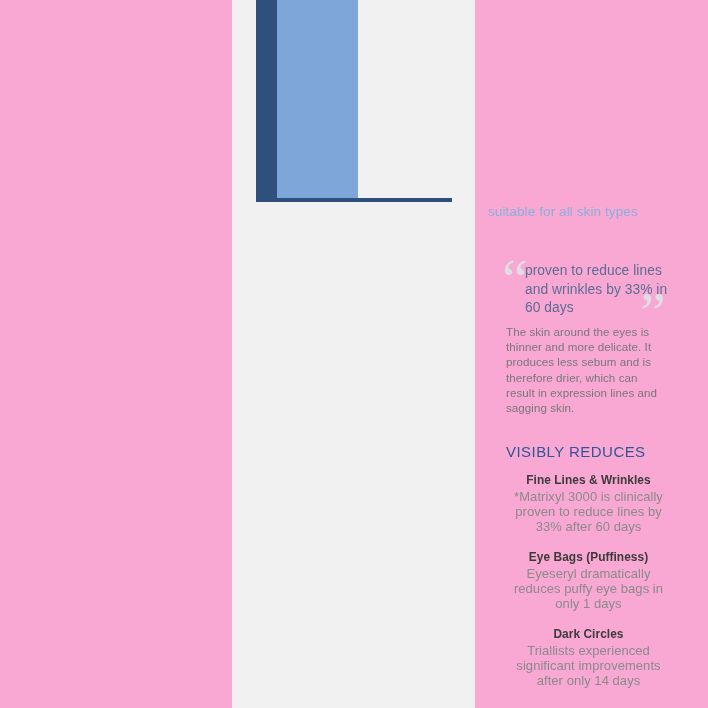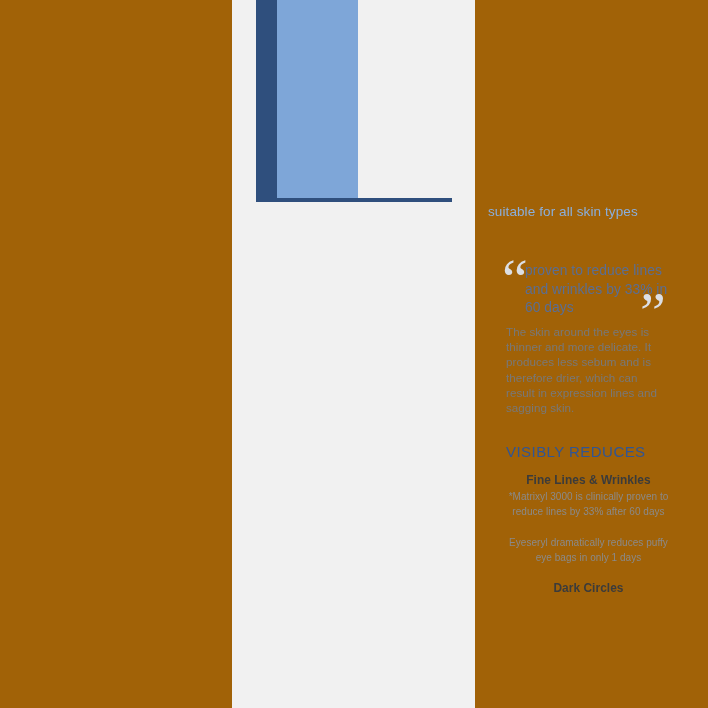--- a/index.html
+++ b/index.html
@@ -12,21 +12,21 @@
     height: 708px;
     overflow: hidden;
     font-family: "Liberation Sans", sans-serif;
     -webkit-font-smoothing: antialiased;
   }
 
   #page {
     position: relative;
     width: 708px;
     height: 708px;
-    background: #a16207;
+    background: #f9a8d4;
   }
 
   
   #panel {
     position: absolute;
     left: 232px;
     top: 0;
     width: 243px;
     height: 708px;
     background: #f1f1f1;
@@ -150,21 +150,21 @@
     text-align: center;
   }
   .benefit-title {
     font-size: 11.9px;
     line-height: 15.5px;
     font-weight: bold;
     color: #3b3b3b;
     letter-spacing: 0.05px;
   }
   .benefit-desc {
-    font-size: 10px;
+    font-size: 13px;
     line-height: 15.2px;
     color: #8a8a8a;
     letter-spacing: 0.05px;
   }
 </style>
 </head>
 <body>
 
 <div id="page">
 
@@ -189,24 +189,26 @@
     <div id="visibly-reduces">VISIBLY REDUCES</div>
 
     <div id="benefits">
 
       <div class="benefit">
         <div class="benefit-title">Fine Lines &amp; Wrinkles</div>
         <div class="benefit-desc">*Matrixyl 3000 is clinically proven to reduce lines by 33% after 60 days</div>
       </div>
 
       <div class="benefit">
+        <div class="benefit-title">Eye Bags (Puffiness)</div>
         <div class="benefit-desc">Eyeseryl dramatically reduces puffy eye bags in only 1 days</div>
       </div>
 
       <div class="benefit">
         <div class="benefit-title">Dark Circles</div>
+        <div class="benefit-desc">Triallists experienced significant improvements after only 14 days</div>
       </div>
 
     </div>
 
   </div>
 
 </div>
 
 </body></html>

